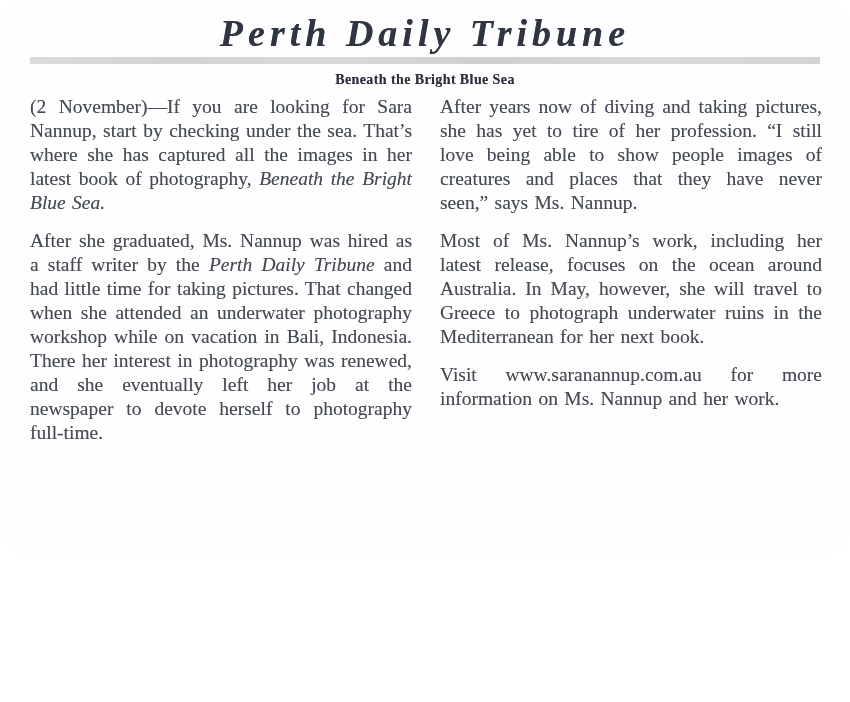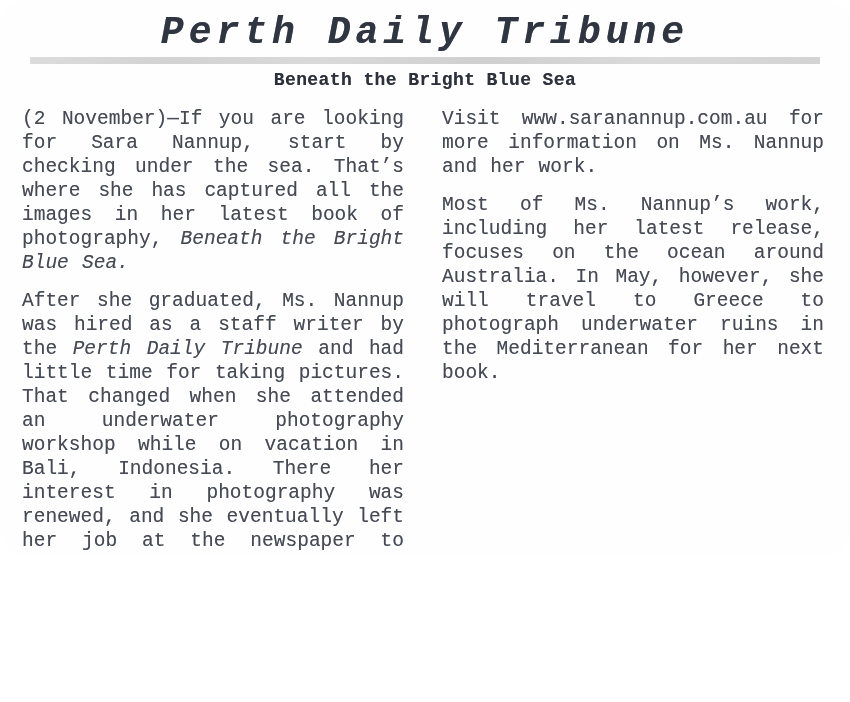--- a/index.html
+++ b/index.html
@@ -6,21 +6,21 @@
     margin: 0;
     padding: 0;
     background: #ffffff;
   }
   .page {
     position: relative;
     width: 850px;
     height: 554px;
     background: #fefefe;
     overflow: hidden;
-    font-family: Liberation Mono, monospace;
+    font-family: Liberation Serif, serif;
     color: #454a54;
     border-radius: 22px;
   }
   .masthead-header {
     text-align: center;
   }
   .masthead-title {
     margin: 12px 0 0 0;
     font-size: 38px;
     line-height: 42px;
@@ -30,33 +30,32 @@
     color: #303542;
     text-shadow: 0 0 0.5px rgba(48,53,66,0.55);
   }
   .masthead-rule {
     height: 7px;
     margin: 3px 30px 0 30px;
     background: linear-gradient(90deg, #dcdcdc 0%, #d2d2d2 18%, #d9d9d9 37%, #cfcfcf 58%, #dadada 79%, #d3d3d3 100%);
   }
   .article-headline {
     margin: 3px 0 0 0;
-    font-size: 18px;
+    font-size: 14px;
     line-height: 26px;
     font-weight: bold;
     letter-spacing: 0.4px;
     color: #2d313c;
     text-shadow: 0 0 0.5px rgba(45,49,60,0.55);
   }
   .article-body {
     display: flex;
-    gap: 38px;
+    gap: 28px;
     padding: 0 34px 0 30px;
-    margin-top: 14px;
-    justify-content: center;
+    margin-top: 2px;
   }
   .column {
     width: 382px;
     flex: 0 0 382px;
   }
   .column p {
     margin: 0 0 14px 0;
     font-size: 19.5px;
     line-height: 24px;
     text-align: justify;
@@ -84,21 +83,22 @@
     <section class="column">
       <p><span>(2 November)—If you are looking for Sara Nannup, start by checking under the sea. That’s where she has captured all the images in her latest book of photography, </span><span class="italic">Beneath the Bright Blue Sea.</span></p>
 
 
       <p><span>After she graduated, Ms. Nannup was hired as a staff writer by the </span><span class="italic">Perth Daily Tribune</span><span> and had little time for taking pictures. That changed when she attended an underwater photography workshop while on vacation in Bali, Indonesia. There her interest in photography was renewed, and she eventually left her job at the newspaper to devote herself to photography full-time.</span></p>
 
     </section>
 
     <section class="column">
 
+      <p><span>After years now of diving and taking pictures, she has yet to tire of her profession. “I still love being able to show people images of creatures and places that they have never seen,” says Ms. Nannup.</span></p>
+
+      <p><span>Most of Ms. Nannup’s work, including her latest release, focuses on the ocean around Australia. In May, however, she will travel to Greece to photograph underwater ruins in the Mediterranean for her next book.</span></p>
 
       <p><span>Visit </span><span>www.saranannup.com.au</span><span> for more information on Ms. Nannup and her work.</span></p>
-
-      <p><span>Most of Ms. Nannup’s work, including her latest release, focuses on the ocean around Australia. In May, however, she will travel to Greece to photograph underwater ruins in the Mediterranean for her next book.</span></p>
     </section>
 
   </main>
 
 </div>
 
 </body></html>

